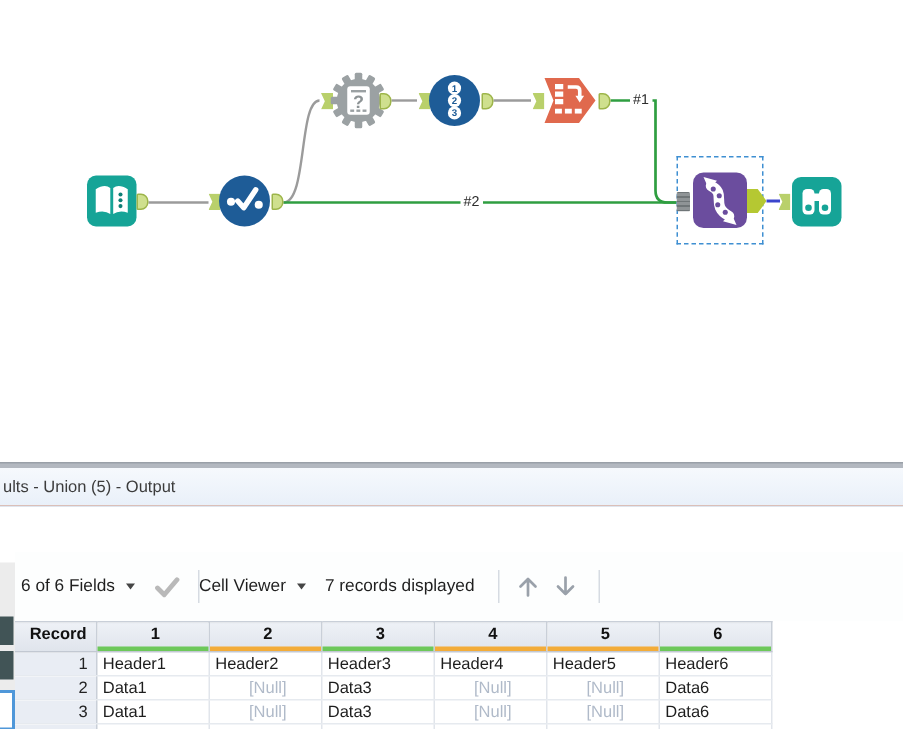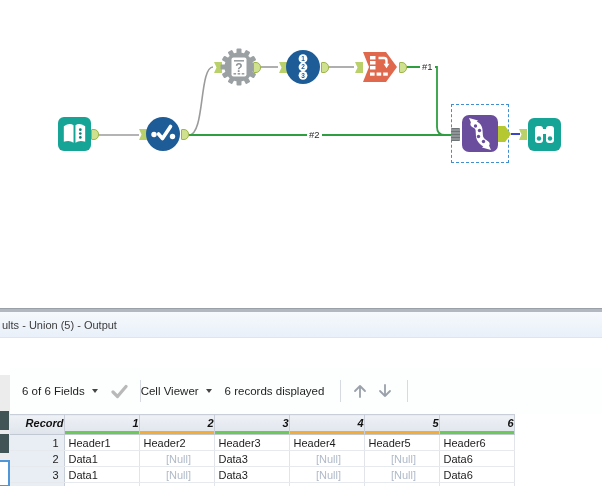--- a/index.html
+++ b/index.html
@@ -34,21 +34,21 @@
 
   .toolbar { position:absolute; left:10px; right:0; top:30px; height:46px; background:#fdfefe;
      display:flex; align-items:center; font-size:11.5px; color:#1f1f1f; }
   .caret { width:0; height:0; border-left:3.5px solid transparent; border-right:3.5px solid transparent;
      border-top:4.5px solid #454545; display:inline-block; }
   .tb-sep { width:1px; height:22px; background:#d6dbe2; }
 
   .grid { position:absolute; left:10px; top:76px; border-collapse:collapse; table-layout:fixed; width:504px; font-size:11px; }
   .grid th { position:relative; height:20px; background:linear-gradient(#eef1f6,#dfe4ec);
      border-right:1px solid #c9cfd8; border-bottom:1px solid #c2c8d2; border-top:1px solid #c9cfd8;
-     font-weight:bold; color:#111; text-align:right; padding:0 0 3px 4px;font-style:italic; }
+     font-weight:bold; color:#111; text-align:center; padding:0 0 3px 4px; }
   .grid td { height:16px; background:#fff; border-right:1px solid #e1e5eb; border-bottom:1px solid #e6eaef;
      color:#1d1d1d; padding-left:4px; white-space:nowrap; overflow:hidden; }
   .grid td.rec { background:#e9edf4; text-align:right; padding:0 5px 0 0; border-right:1px solid #c9cfd8; color:#222; }
   .grid .colbar { position:absolute; left:0; right:0; bottom:0; height:3px; }
   .grid td.null-val { color:#b0bac9;text-align:center; }
   .col-rec { width:54px; } .col-d { width:75px; }
 </style>
 </head>
 <body>
 
@@ -194,31 +194,31 @@
 
     <div class="panel-body">
 
       <div class="left-strip">
         <div class="strip-btn" style="top:36px;"></div>
         <div class="strip-btn" style="top:59px;"></div>
         <div class="strip-btn-active" style="top:85px;"></div>
       </div>
 
       <div class="toolbar">
-        <span style="margin-left:12px;text-align:center;">6 of 6 Fields</span>
+        <span style="margin-left:4px;text-align:center;">6 of 6 Fields</span>
         <span class="caret" style="margin-left:7px;"></span>
         <span style="margin-left:12px; display:inline-flex;">
           <svg width="18" height="15" viewBox="0 0 18 15">
               <path d="M3,8 L7.5,12.5 L16,2.5" fill="none" stroke="#b9b9b9" stroke-width="3.2" stroke-linecap="round" stroke-linejoin="round"></path>
             </svg>
         </span>
         <span class="tb-sep" style="margin-left:12px;"></span>
         <span style="margin-left:0;">Cell Viewer</span>
         <span class="caret" style="margin-left:7px;"></span>
-        <span style="margin-left:13px;">6 records displayed</span>
+        <span style="margin-left:13px;">7 records displayed</span>
         <span class="tb-sep" style="margin-left:16px;"></span>
         <span style="margin-left:11px; display:inline-flex;">
           <svg width="16" height="16" viewBox="0 0 16 16">
               <path d="M8,14 V3 M3,8 L8,3 L13,8" fill="none" stroke="#9aa1aa" stroke-width="1.8" stroke-linecap="round" stroke-linejoin="round"></path>
             </svg>
         </span>
         <span style="margin-left:9px; display:inline-flex;">
           <svg width="16" height="16" viewBox="0 0 16 16">
               <path d="M8,2 V13 M3,8 L8,13 L13,8" fill="none" stroke="#9aa1aa" stroke-width="1.8" stroke-linecap="round" stroke-linejoin="round"></path>
             </svg>

